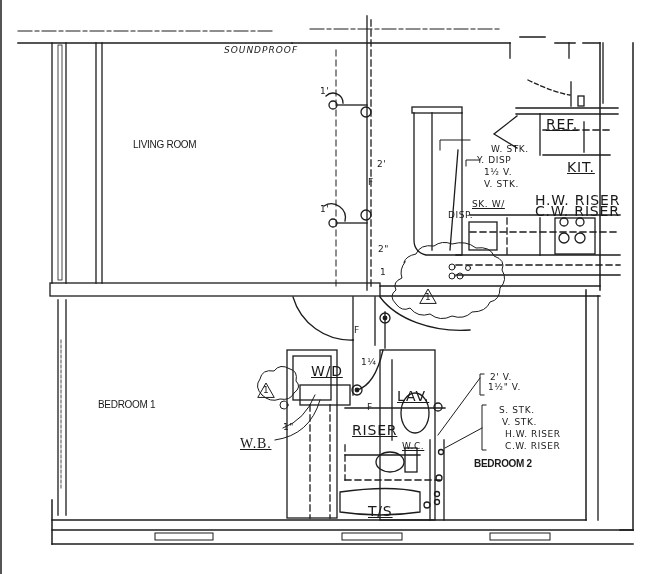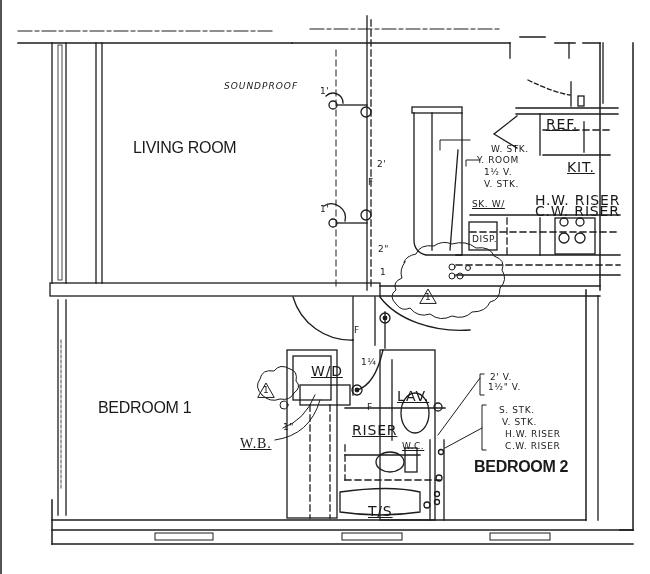--- a/index.html
+++ b/index.html
@@ -1,23 +1,23 @@
 <!DOCTYPE html>
 <html><head>
 <meta charset="utf-8">
 <style>
   html, body { margin: 0; padding: 0; background: #ffffff; }
   body { width: 650px; height: 574px; overflow: hidden; position: relative; }
   #plan { position: absolute; left: 0; top: 0; width: 650px; height: 574px; }
   .lbl { position: absolute; color: #1a1a1a; white-space: nowrap; line-height: 1; }
-  .room { font-family: "Liberation Sans", sans-serif; font-size: 16px; letter-spacing: -0.3px; }
+  .room { font-family: "Liberation Sans", sans-serif; font-size: 10px; letter-spacing: -0.3px; }
   .hand { font-family: "DejaVu Sans", sans-serif; font-size: 14px; letter-spacing: 0.8px; }
   .hand-sm { font-family: "DejaVu Sans", sans-serif; font-size: 9px; letter-spacing: 0.6px; }
   .u { text-decoration: underline; }
-  .ital { font-style: italic; font-size: 9px; letter-spacing: 1px; margin-top: 36px; }
+  .ital { font-style: italic; font-size: 9px; letter-spacing: 1px; }
   .leftbar { position: absolute; left: 0; top: 0; width: 2px; height: 574px; background: #555; }
 </style>
 </head>
 <body>
 
 <div class="leftbar"></div>
 
 <svg id="plan" viewBox="0 0 650 574" xmlns="http://www.w3.org/2000/svg" fill="none" stroke="#1c1c1c" stroke-width="1.3" stroke-linecap="square">
 
   <g stroke-dasharray="14 3 4 3" stroke-width="1">
@@ -202,25 +202,25 @@
 
 <div class="lbl room" style="left:133px;top:140px;">LIVING ROOM</div>
 <div class="lbl room" style="left:98px;top:400px;">BEDROOM 1</div>
 <div class="lbl room" style="left:474px;top:459px;font-weight:bold;">BEDROOM 2</div>
 <div class="lbl hand u" style="left:567px;top:160px;">KIT.</div>
 <div class="lbl hand u" style="left:352px;top:423px;">RISER</div>
 
 <div class="lbl hand ital" style="left:224px;top:46px;">SOUNDPROOF</div>
 <div class="lbl hand u" style="left:546px;top:117px;">REF.</div>
 <div class="lbl hand-sm" style="left:472px;top:145px;margin-left:19px;">W. STK.</div>
-<div class="lbl hand-sm" style="left:477px;top:156px;">Y. ROOM</div>
+<div class="lbl hand-sm" style="left:477px;top:156px;">Y. DISP</div>
 <div class="lbl hand-sm" style="left:484px;top:168px;">1½ V.</div>
 <div class="lbl hand-sm" style="left:484px;top:180px;">V. STK.</div>
 <div class="lbl hand-sm u" style="left:472px;top:200px;">SK. W/</div>
-<div class="lbl hand-sm" style="left:472px;top:211px;margin-top:24px;">DISP.</div>
+<div class="lbl hand-sm" style="left:448px;top:211px;">DISP.</div>
 <div class="lbl hand" style="left:535px;top:193px;">H.W. RISER</div>
 <div class="lbl hand" style="left:535px;top:204px;">C.W. RISER</div>
 
 <div class="lbl hand u" style="left:303px;top:364px;margin-left:8px;">W/D</div>
 <div class="lbl hand u" style="left:240px;top:437px;font-family:Liberation Serif, serif;">W.B.</div>
 <div class="lbl hand u" style="left:397px;top:389px;">LAV.</div>
 <div class="lbl hand-sm u" style="left:372px;top:442px;margin-left:30px;">W.C.</div>
 <div class="lbl hand u" style="left:368px;top:504px;">T/S</div>
 
 <div class="lbl hand-sm" style="left:490px;top:373px;">2' V.</div>

